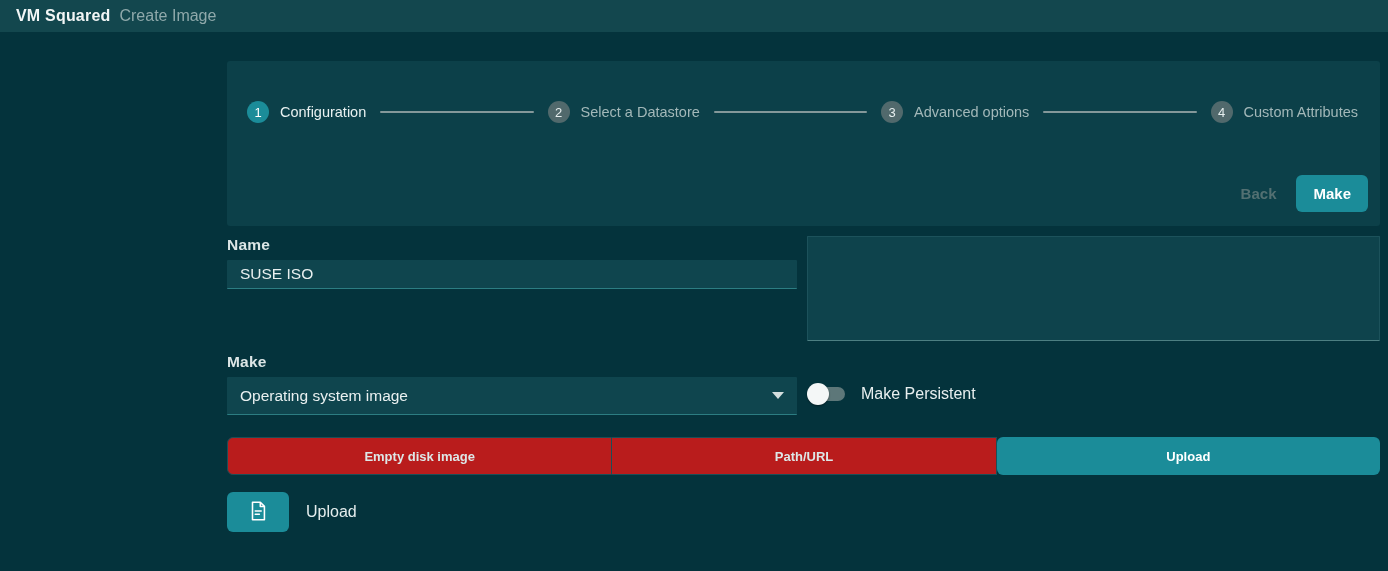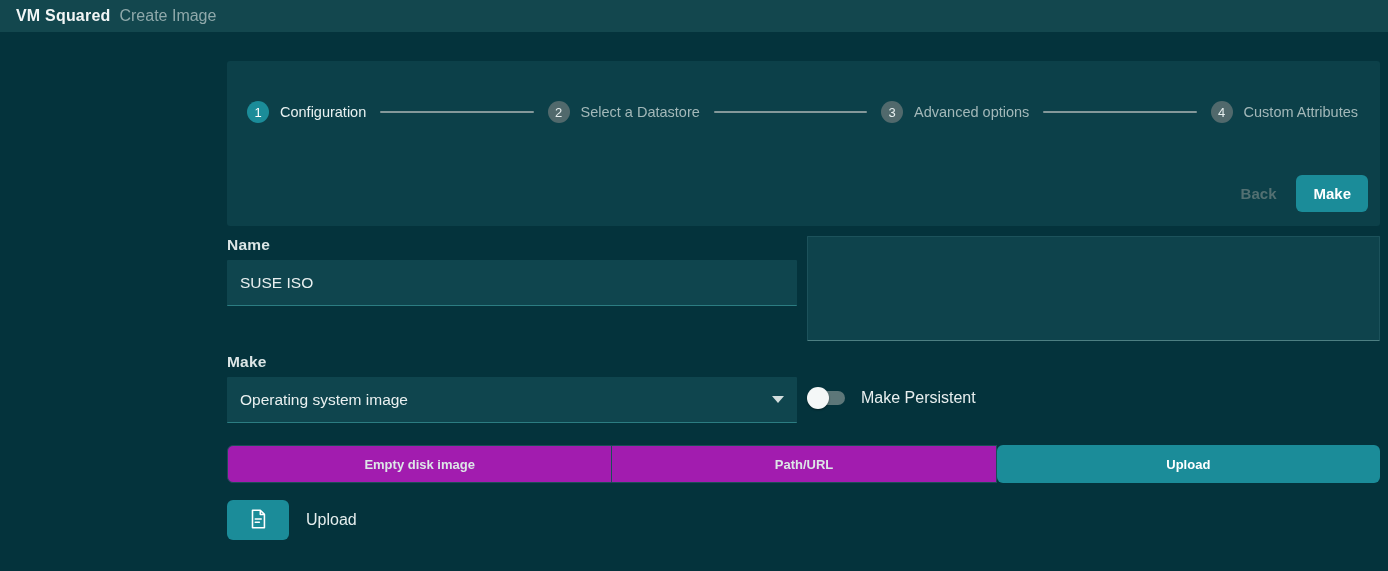--- a/index.html
+++ b/index.html
@@ -56,34 +56,34 @@
   
   .form-grid {
     display:grid; grid-template-columns:570px 573px; column-gap:10px;
     margin-top:10px;
   }
   .field-label {
     font-size:15.5px; font-weight:bold; color:#dce6e6;
     height:18px; margin-bottom:6px; letter-spacing:.2px;
   }
   .text-input {
-    width:100%; height:46px; background:#0f454e;
+    width:100%; height:29px; background:#0f454e;
     border:none; border-bottom:1px solid #2c7d82;
     color:#e9f0f0; font-size:15.5px; font-family:inherit;
     padding:0 13px; outline:none; border-radius:1px;
   }
   .textarea {
     width:100%; height:105px; background:#0e434c;
     border:1px solid #1c525b; border-bottom:1px solid #4d7f82;
     color:#e9f0f0; font-size:15px; font-family:inherit;
     padding:8px 13px; outline:none; resize:none; border-radius:1px;
   }
   .row2 { margin-top:8px; }
   .select {
-    width:100%; height:46px; background:#0f454e;
+    width:100%; height:38px; background:#0f454e;
     border-bottom:1px solid #2c7d82; border-radius:1px;
     display:flex; align-items:center; justify-content:space-between;
     padding:0 13px; cursor:pointer;
   }
   .select-value { font-size:15.5px; color:#e9f0f0; }
   .caret {
     width:0; height:0;
     border-left:6px solid transparent; border-right:6px solid transparent;
     border-top:7px solid #d3dede;
   }
@@ -98,21 +98,21 @@
   .toggle-knob {
     position:absolute; left:0; top:0; width:22px; height:22px;
     border-radius:50%; background:#f4f7f7; box-shadow:0 1px 2px rgba(0,0,0,.4);
   }
   .toggle-label { font-size:16px; color:#e8efef; }
 
   
   .tabs { display:flex; margin-top:22px; height:38px; }
   .tab {
     flex:1; display:flex; align-items:center; justify-content:center;
-    background:#a21caf; border:1px solid #1c4e57;
+    background:#b91c1c; border:1px solid #1c4e57;
     font-size:13px; font-weight:bold; color:#dde7e7; cursor:pointer;
   }
   .tab:first-child { border-radius:6px 0 0 6px; }
   .tab + .tab { border-left:none; }
   .tab.selected {
     background:#1b8c99; border:none; border-radius:6px; color:#ffffff;
   }
 
   
   .upload-row { margin-top:17px; display:flex; align-items:center; gap:17px; }

